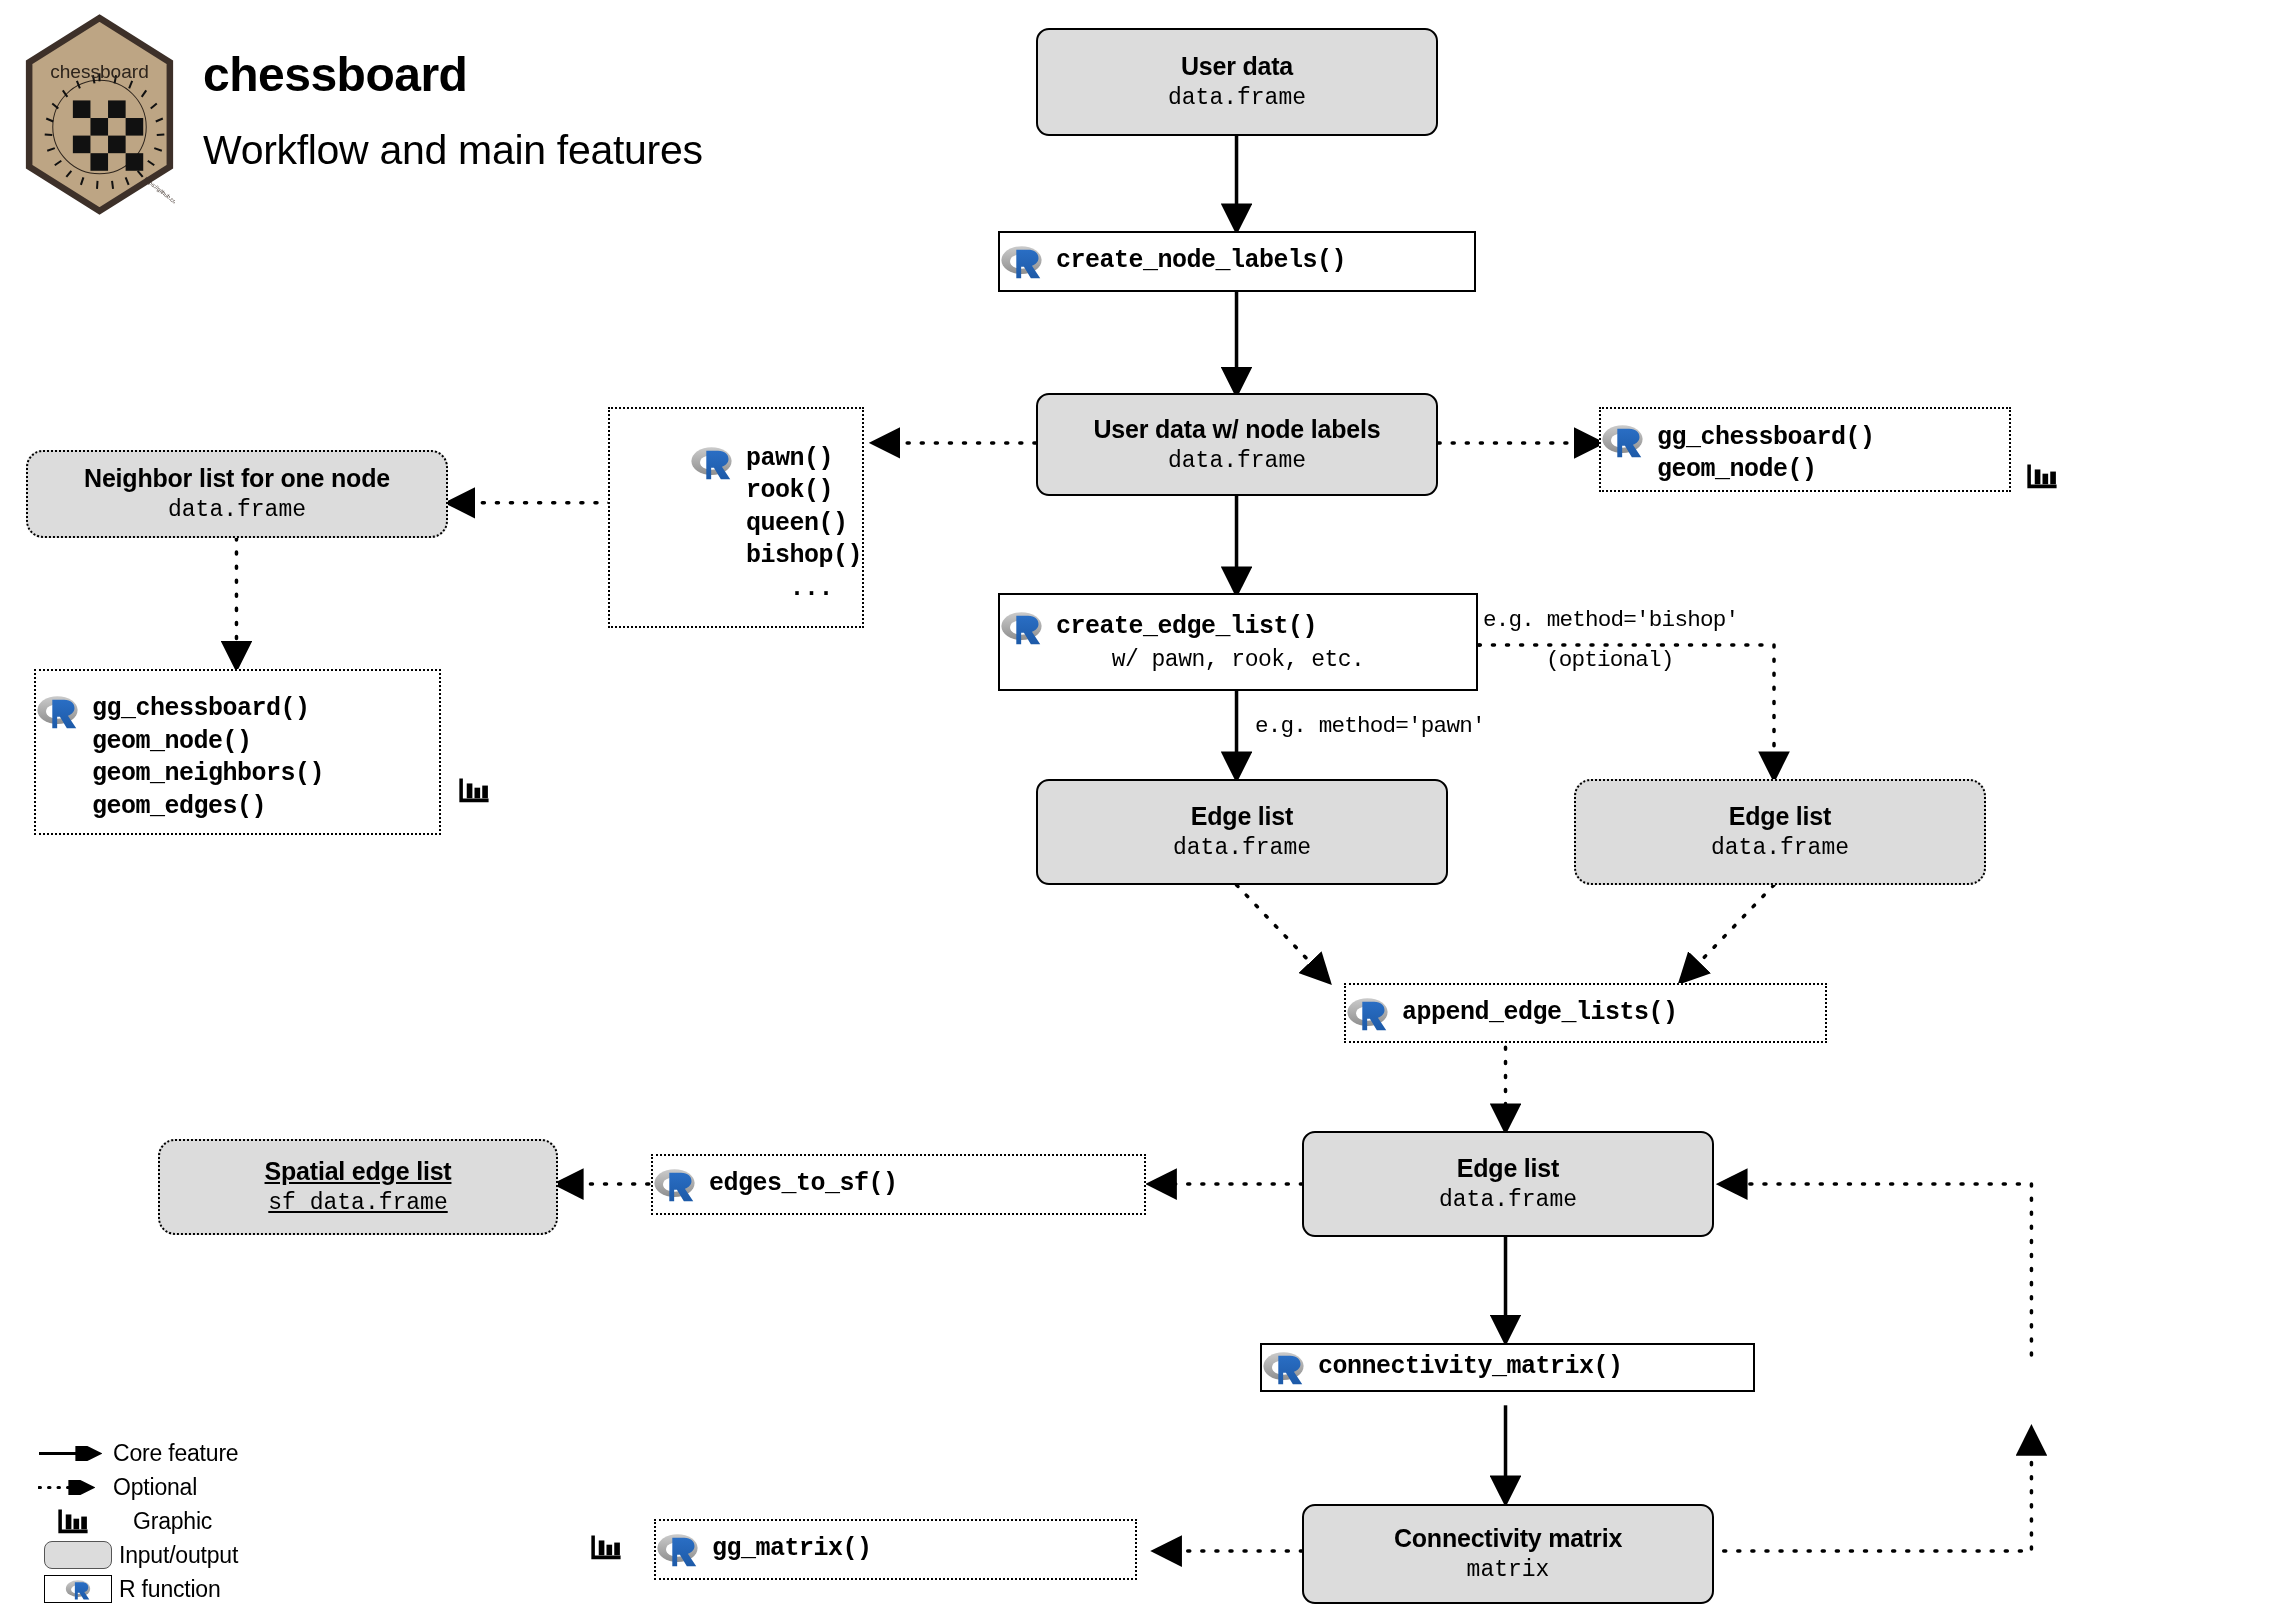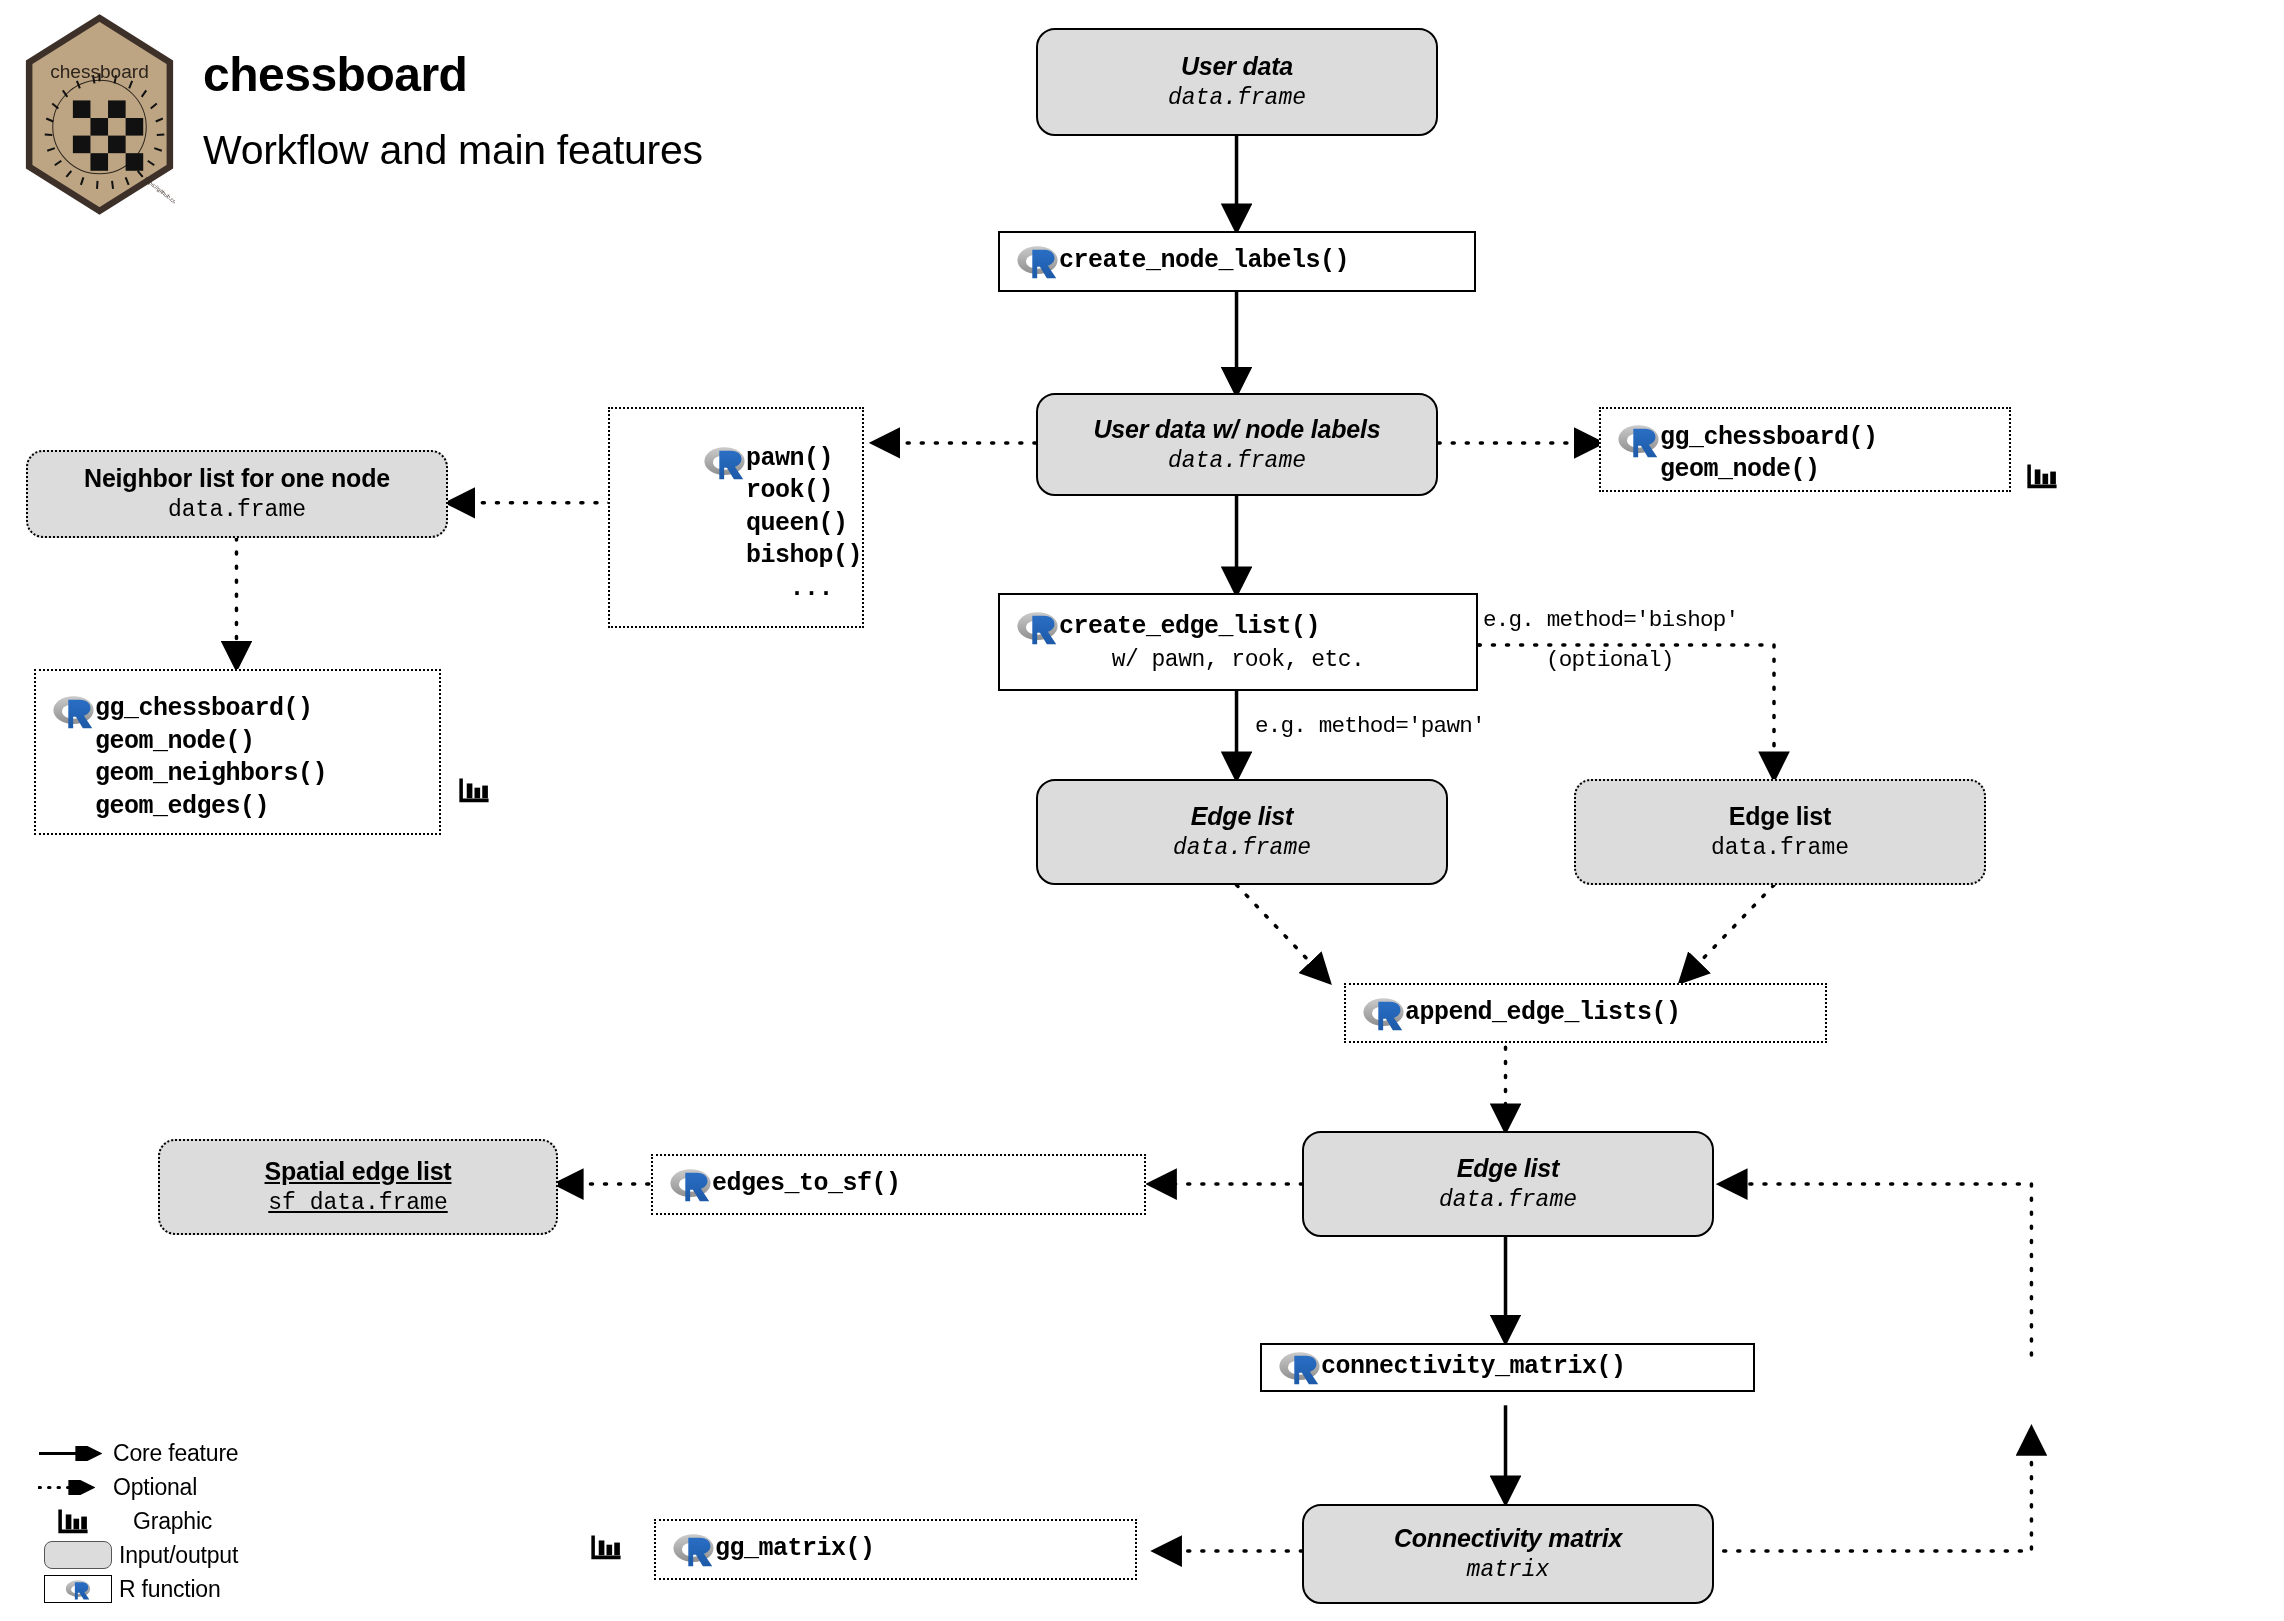--- a/index.html
+++ b/index.html
@@ -3,38 +3,38 @@
 <meta charset="utf-8">
 <style>
   html,body{margin:0;padding:0;background:#fff;}
   body{width:2284px;height:1621px;position:relative;overflow:hidden;
        font-family:"Liberation Sans",sans-serif;color:#000;}
   .stage{position:absolute;left:0;top:0;width:2284px;height:1621px;}
 
   
   .node{position:absolute;box-sizing:border-box;display:flex;flex-direction:column;
         align-items:center;justify-content:center;text-align:center;}
-  .io{background:#dcdcdc;border:2.5px solid #000;border-radius:19px;font-style:italic;}
+  .io{background:#dcdcdc;border:2.5px solid #000;border-radius:13px;}
   .io-dot{background:#dcdcdc;border:2.5px dotted #000;border-radius:17px;}
   .fn{background:#fff;border:2.5px solid #000;border-radius:0;}
   .fn-dot{background:#fff;border:2.5px dotted #000;border-radius:0;}
 
   .t-main{font-family:"Liberation Sans",sans-serif;font-weight:700;font-size:25px;
           line-height:1.12;letter-spacing:-0.2px;}
   .t-mono{font-family:"Liberation Mono",monospace;font-weight:400;font-size:23px;
           line-height:1.15;margin-top:5px;}
   .t-fn{font-family:"Liberation Mono",monospace;font-weight:700;font-size:25px;
         line-height:1.30;letter-spacing:-0.5px;white-space:pre;text-align:left;}
   .t-fn-sub{font-family:"Liberation Mono",monospace;font-weight:400;font-size:23px;
             line-height:1.2;letter-spacing:-0.5px;}
   .t-edge{font-family:"Liberation Mono",monospace;font-weight:400;font-size:22.6px;
           line-height:1.25;letter-spacing:-0.8px;white-space:pre;}
 
   
-  .fnrow{display:flex;align-items:center;width:100%;padding-left:16px;
+  .fnrow{display:flex;align-items:center;gap:13px;width:100%;
          box-sizing:border-box;}
   .rlogo{flex:0 0 auto;}
 
   
   #hdr-title{position:absolute;left:203px;top:47px;font-weight:700;font-size:48px;
              letter-spacing:-0.5px;}
   #hdr-sub{position:absolute;left:203px;top:127px;font-weight:400;font-size:41px;
            letter-spacing:-0.3px;}
 
   

